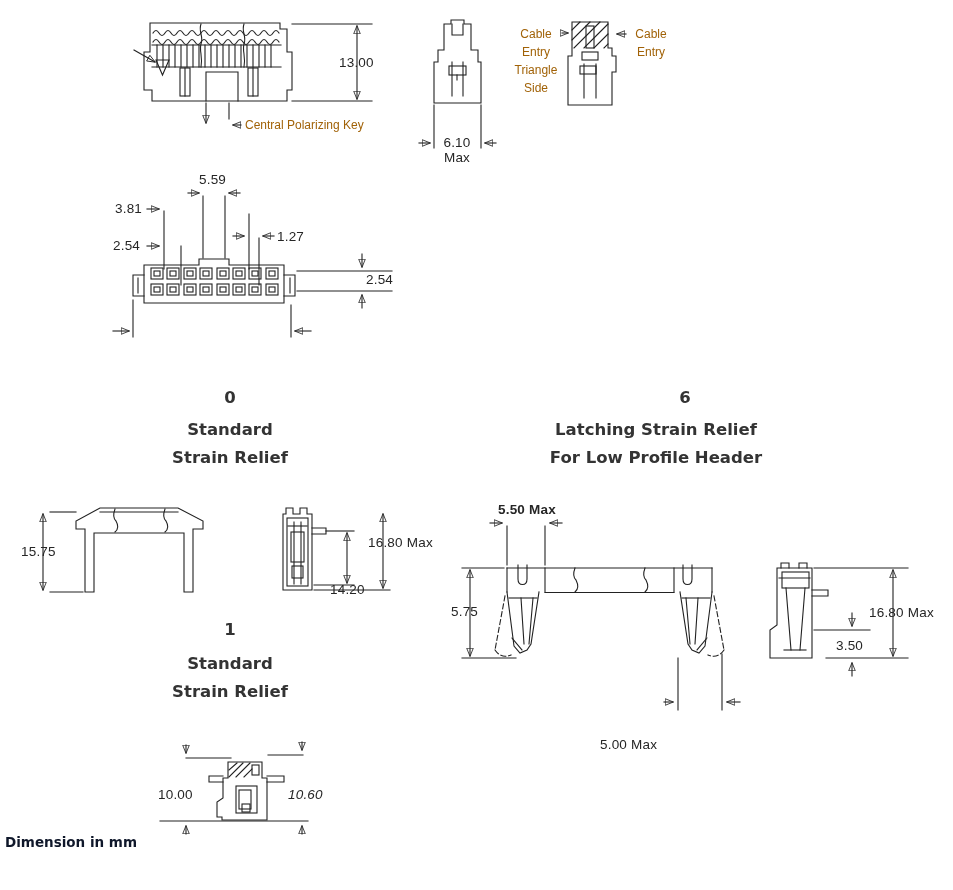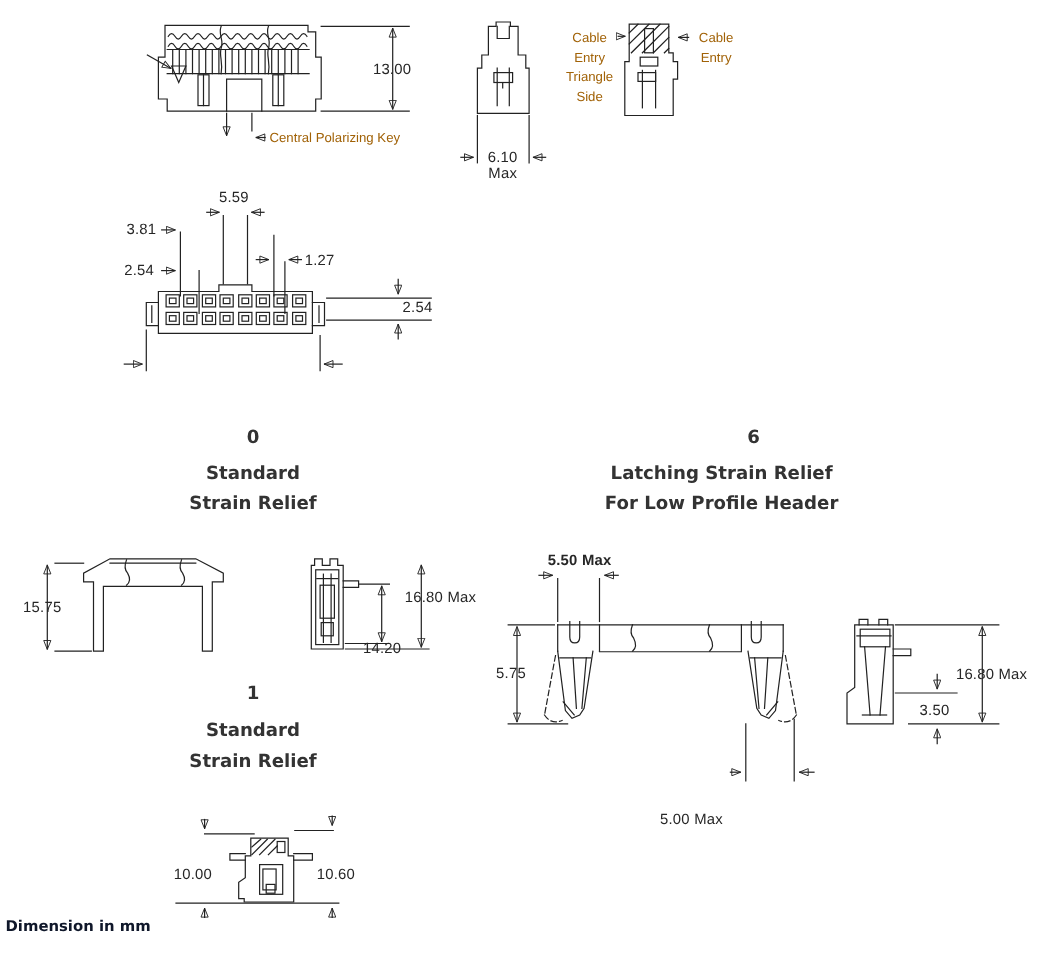--- a/index.html
+++ b/index.html
@@ -294,17 +294,17 @@
 <span class="lbl dim" style="left:451px;top:604px;">5.75</span>
 <span class="lbl dim" style="left:600px;top:693px;margin-top:44px;">5.00 Max</span>
 <span class="lbl dim" style="left:869px;top:605px;width:72px;">16.80 Max</span>
 <span class="lbl dim" style="left:836px;top:638px;">3.50</span>
 
 <span class="lbl heading" style="left:105px;top:620px;width:250px;">1</span>
 <span class="lbl heading" style="left:105px;top:650px;width:250px;line-height:28px;">Standard
 Strain Relief</span>
 
 <span class="lbl dim" style="left:158px;top:787px;">10.00</span>
-<span class="lbl dim" style="left:288px;top:787px;">10.60</span>
+<span class="lbl dim" style="left:288px;top:787px;font-style:italic;">10.60</span>
 
 <span class="lbl footer-note" style="left:5px;top:834px;">Dimension in mm</span>
 
 </div>
 
 </body></html>

